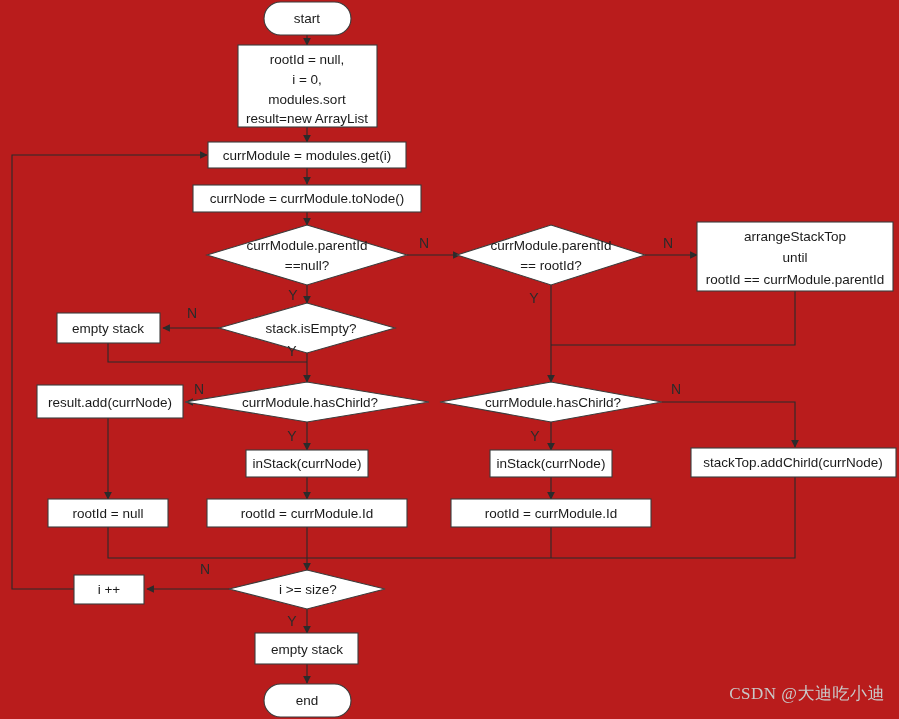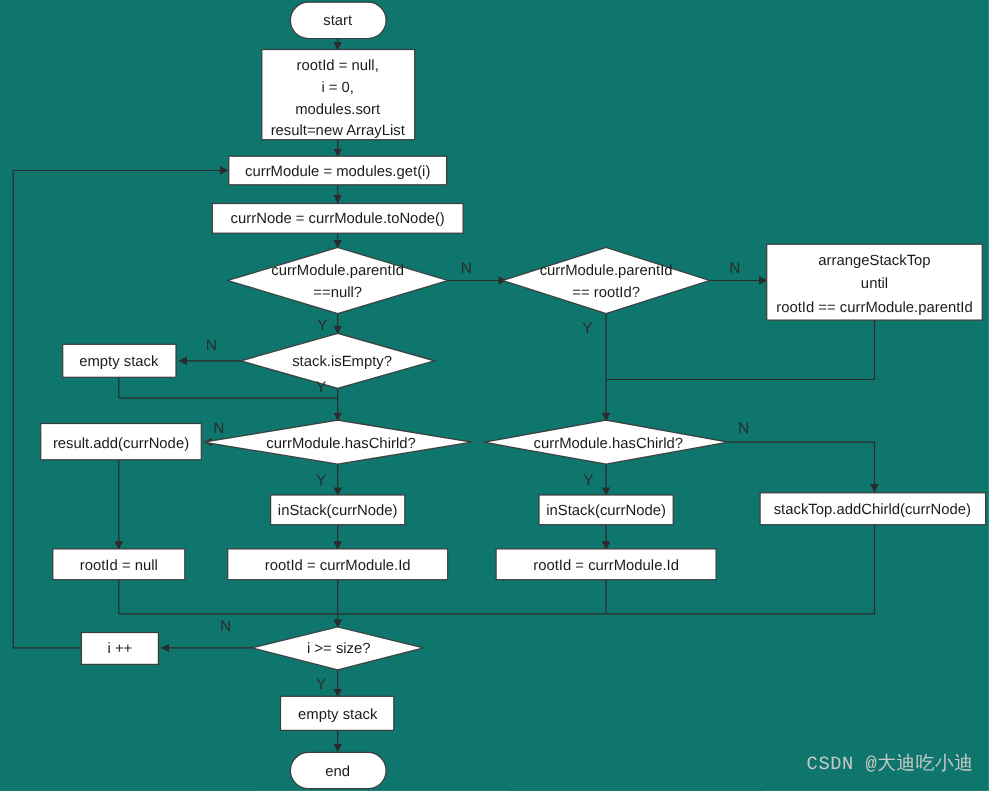--- a/index.html
+++ b/index.html
@@ -7,21 +7,21 @@
     padding: 0;
     background: #ffffff;
   }
   body {
     font-family: "Liberation Sans", sans-serif;
   }
   #canvas {
     position: relative;
     width: 899px;
     height: 719px;
-    background: #0f766e;
+    background: #b91c1c;
     overflow: hidden;
   }
   #flow-svg {
     position: absolute;
     left: 0;
     top: 0;
     width: 899px;
     height: 719px;
   }
   .node-text {
@@ -41,21 +41,21 @@
   }
   .conn {
     stroke: #2b2b2b;
     stroke-width: 1.1;
     fill: none;
   }
   .watermark {
     position: absolute;
     right: 14px;
     bottom: 14px;
-    font-family: Liberation Mono, monospace;
+    font-family: Liberation Serif, serif;
     font-size: 17px;
     color: #c9c9c9;
     letter-spacing: 0.5px;
     user-select: none;
     white-space: nowrap;
   }
 </style>
 </head>
 <body>
 

